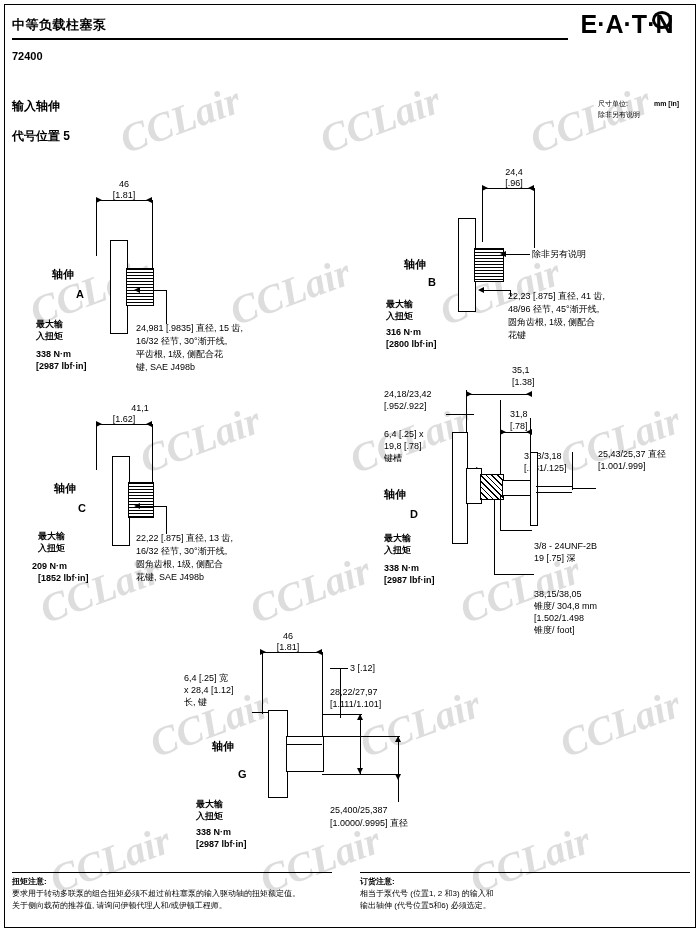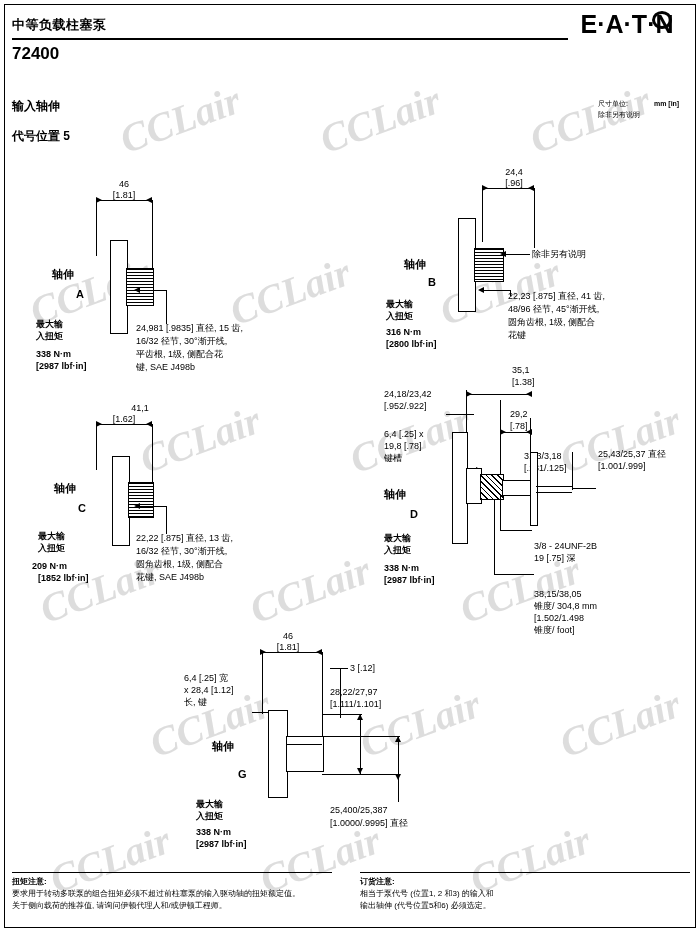--- a/index.html
+++ b/index.html
@@ -10,21 +10,21 @@
     color:#000;
     position:relative;
     overflow:hidden;
   }
   .page{position:absolute;left:0;top:0;width:700px;height:932px;}
   .border{position:absolute;left:4px;top:4px;width:692px;height:924px;border:1px solid #000;box-sizing:border-box;}
 
   
   .hdr-title{position:absolute;left:12px;top:16px;font-size:13px;font-weight:bold;letter-spacing:.5px;}
   .hdr-rule{position:absolute;left:12px;top:38px;width:560px;height:2px;background:#000;}
-  .hdr-num{position:absolute;left:12px;top:44px;font-size:17px;font-weight:bold;}
+  .hdr-num{position:absolute;left:12px;top:50px;font-size:11px;font-weight:bold;}
   .hdr-sub1{position:absolute;left:12px;top:98px;font-size:12px;font-weight:bold;}
   .hdr-sub2{position:absolute;left:12px;top:128px;font-size:12px;font-weight:bold;}
   .units{position:absolute;left:598px;top:98px;font-size:7px;line-height:11px;text-align:left;}
 
   
   .logo{position:absolute;right:14px;top:10px;width:118px;height:30px;}
   .logo svg{display:block;}
 
   
   .wm{
@@ -217,21 +217,21 @@
 
   <div class="hline" style="left:466px;top:394px;width:66px;"></div>
   <div class="arR" style="left:466px;top:391px;"></div>
   <div class="arL" style="left:526px;top:391px;"></div>
   <div class="lbl" style="left:506px;top:364px;width:60px;white-space:pre-line;line-height:12px;margin-left:6px;">35,1
 [1.38]</div>
 
   <div class="hline" style="left:500px;top:432px;width:32px;"></div>
   <div class="arR" style="left:500px;top:429px;"></div>
   <div class="arL" style="left:526px;top:429px;"></div>
-  <div class="lbl" style="left:510px;top:408px;width:46px;white-space:pre-line;line-height:12px;">29,2
+  <div class="lbl" style="left:510px;top:408px;width:46px;white-space:pre-line;line-height:12px;">31,8
 [.78]</div>
 
   <div class="lbl" style="left:384px;top:388px;width:96px;white-space:pre-line;line-height:12px;">24,18/23,42
 [.952/.922]</div>
   <div class="hline" style="left:446px;top:414px;width:28px;"></div>
 
   <div class="lbl" style="left:384px;top:428px;width:92px;white-space:pre-line;line-height:12px;">6,4 [.25] x
 19,8 [.78]
 键槽</div>
   <div class="hline" style="left:452px;top:470px;width:30px;"></div>

